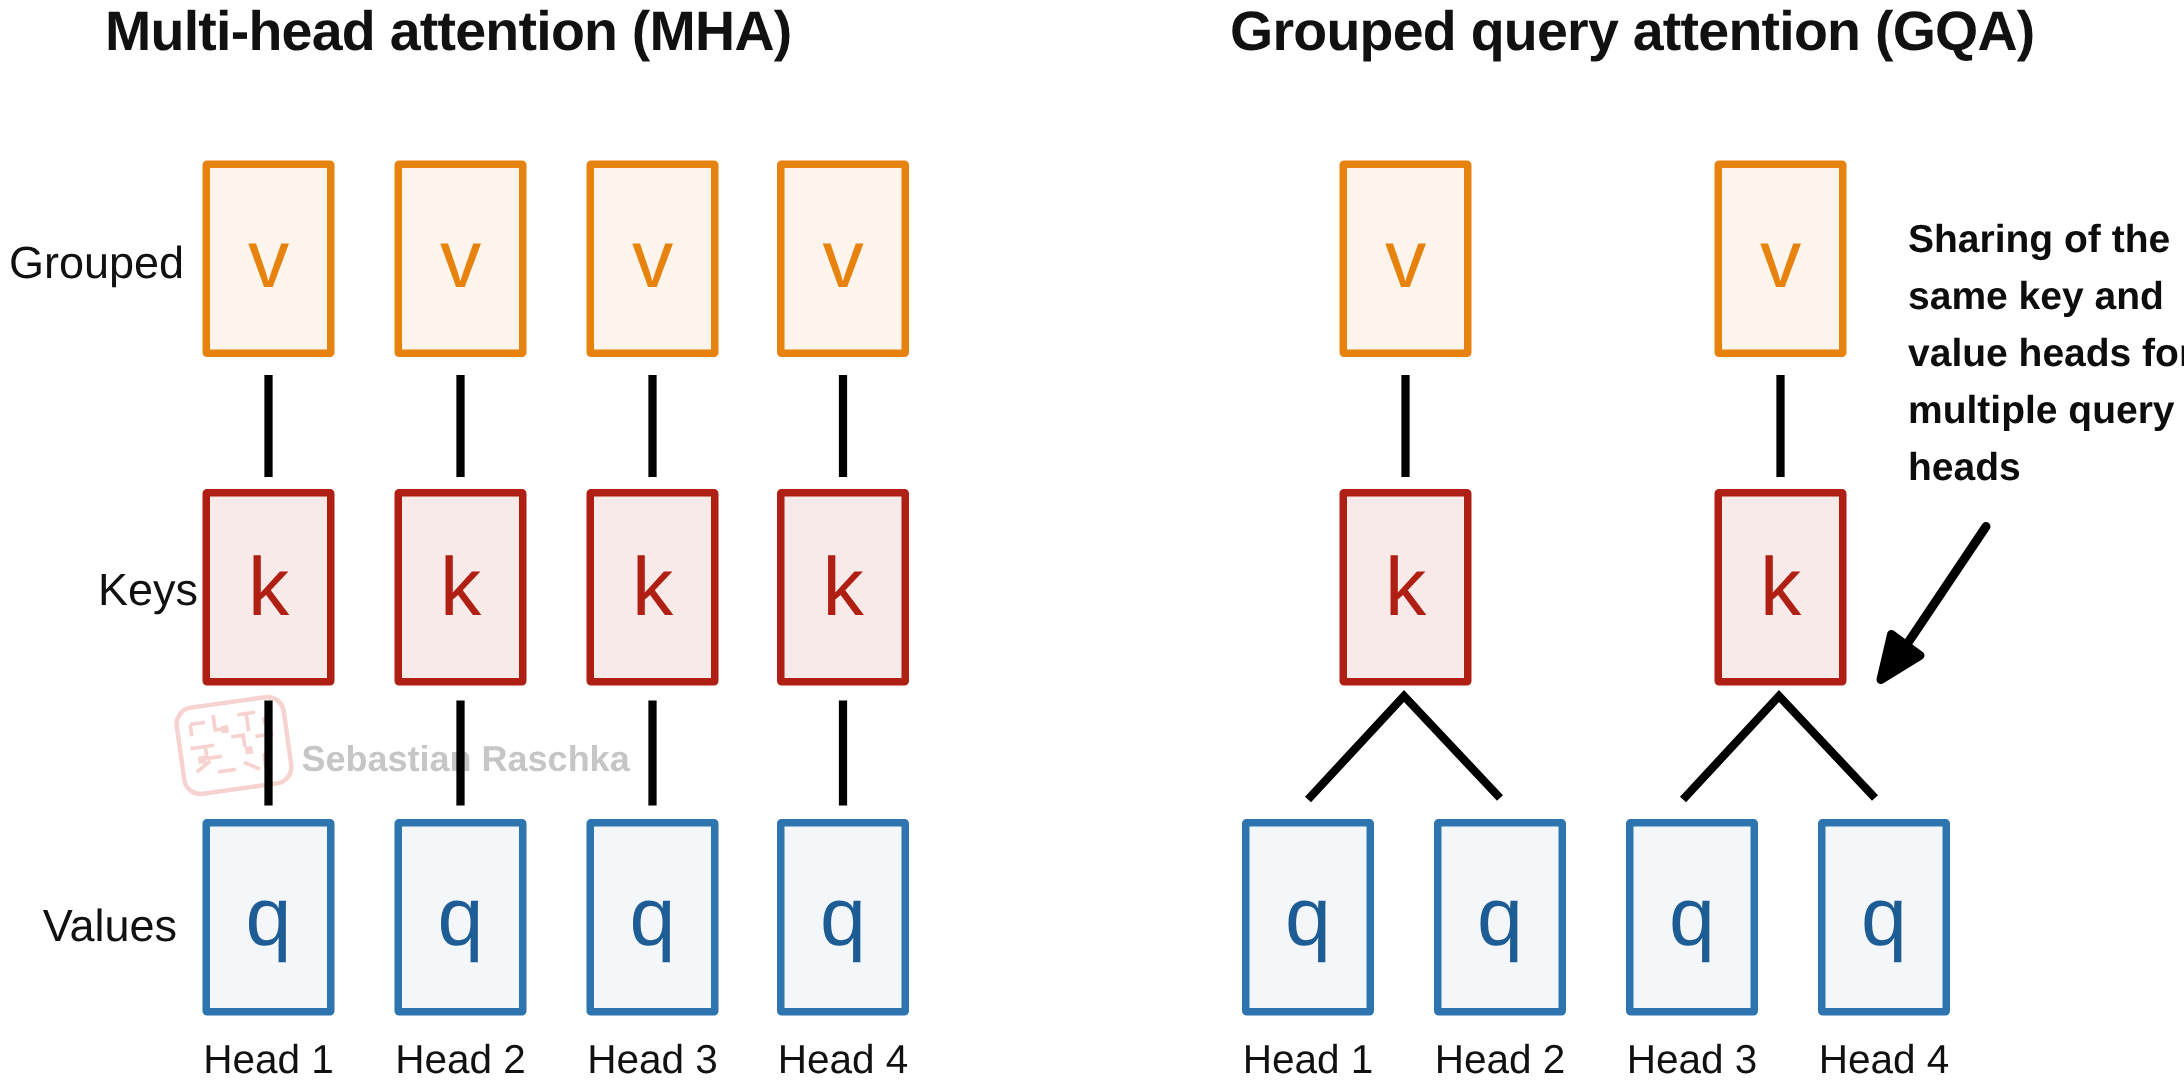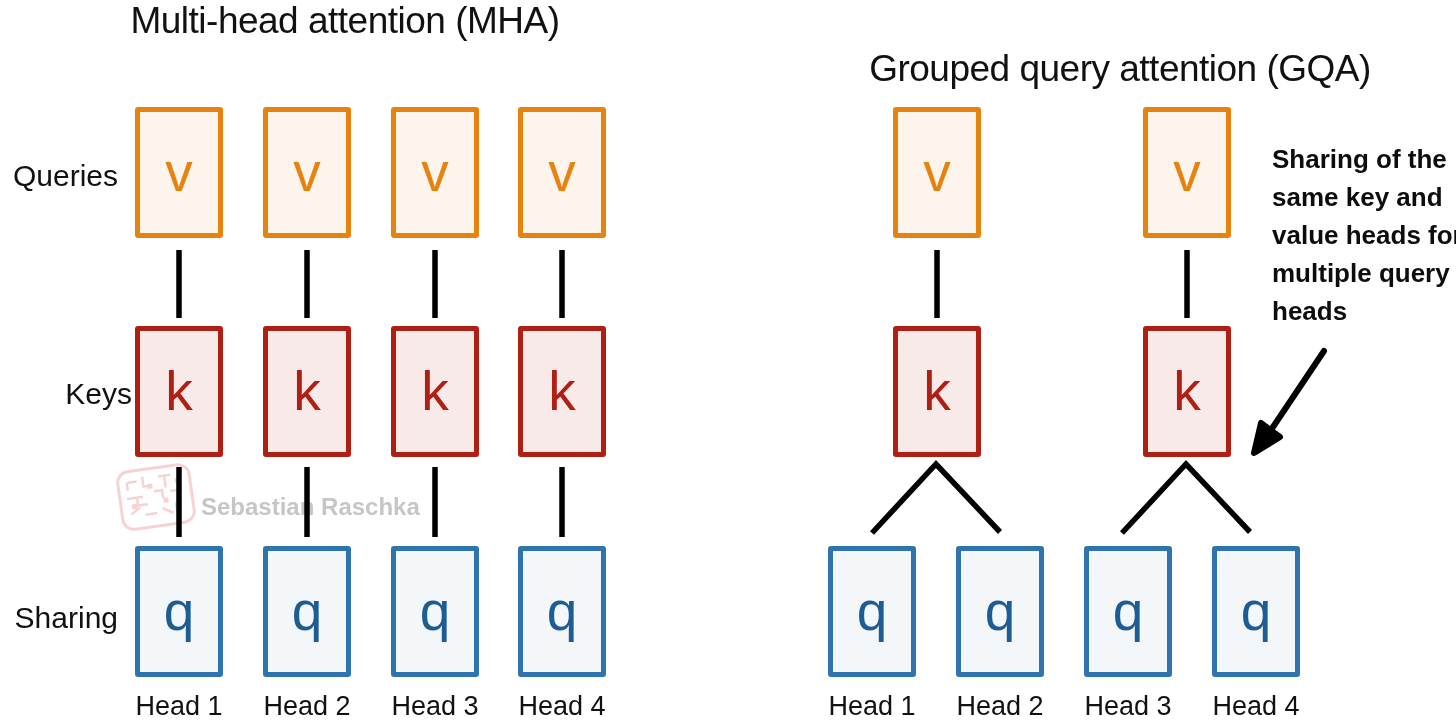--- a/index.html
+++ b/index.html
@@ -21,27 +21,27 @@
     position: relative;
     width: 1456px;
     height: 720px;
     background: #ffffff;
     overflow: hidden;
   }
   .diagram-title {
     position: absolute;
     top: 0px;
     font-size: 37px;
-    font-weight: 400;
+    font-weight: 700;
     color: var(--title-color);
-    text-align: center;
+    text-align: left;
     letter-spacing: -0.5px;
   }
   .title-mha { left: 70px; width: 550px; }
-  .title-gqa { left: 820px; width: 600px; margin-top: 48px; }
+  .title-gqa { left: 820px; width: 600px; }
   .row-label {
     position: absolute;
     width: 112px;
     text-align: right;
     font-size: 30px;
     color: var(--title-color);
   }
   .box {
     position: absolute;
     width: 88px;
@@ -101,23 +101,23 @@
   }
 </style>
 </head>
 <body>
 
 <div class="canvas">
 
   <div class="diagram-title title-mha">Multi-head attention (MHA)</div>
   <div class="diagram-title title-gqa">Grouped query attention (GQA)</div>
 
-  <div class="row-label" style="left:6px; top:159px;">Queries</div>
+  <div class="row-label" style="left:6px; top:159px;">Grouped</div>
   <div class="row-label" style="left:20px; top:377px;">Keys</div>
-  <div class="row-label" style="left:6px; top:601px;">Sharing</div>
+  <div class="row-label" style="left:6px; top:601px;">Values</div>
 
   <div class="watermark-logo">
     <svg width="78" height="64" viewBox="0 0 78 64">
       <rect x="3" y="3" width="72" height="58" rx="11" fill="none" stroke="var(--watermark-pink)" stroke-width="3"></rect>
       <g stroke="var(--watermark-pink)" stroke-width="2.5" fill="none">
         <path d="M12 14 h10 M12 14 v8 M28 10 v10 h8"></path>
         <path d="M44 12 h12 M50 12 v12"></path>
         <path d="M10 30 h16 M20 30 v8 h10"></path>
         <path d="M38 26 h8 v8 M54 28 h12"></path>
         <path d="M12 46 l10 -6 M26 48 h12 M44 44 l10 6 M58 40 v10"></path>

